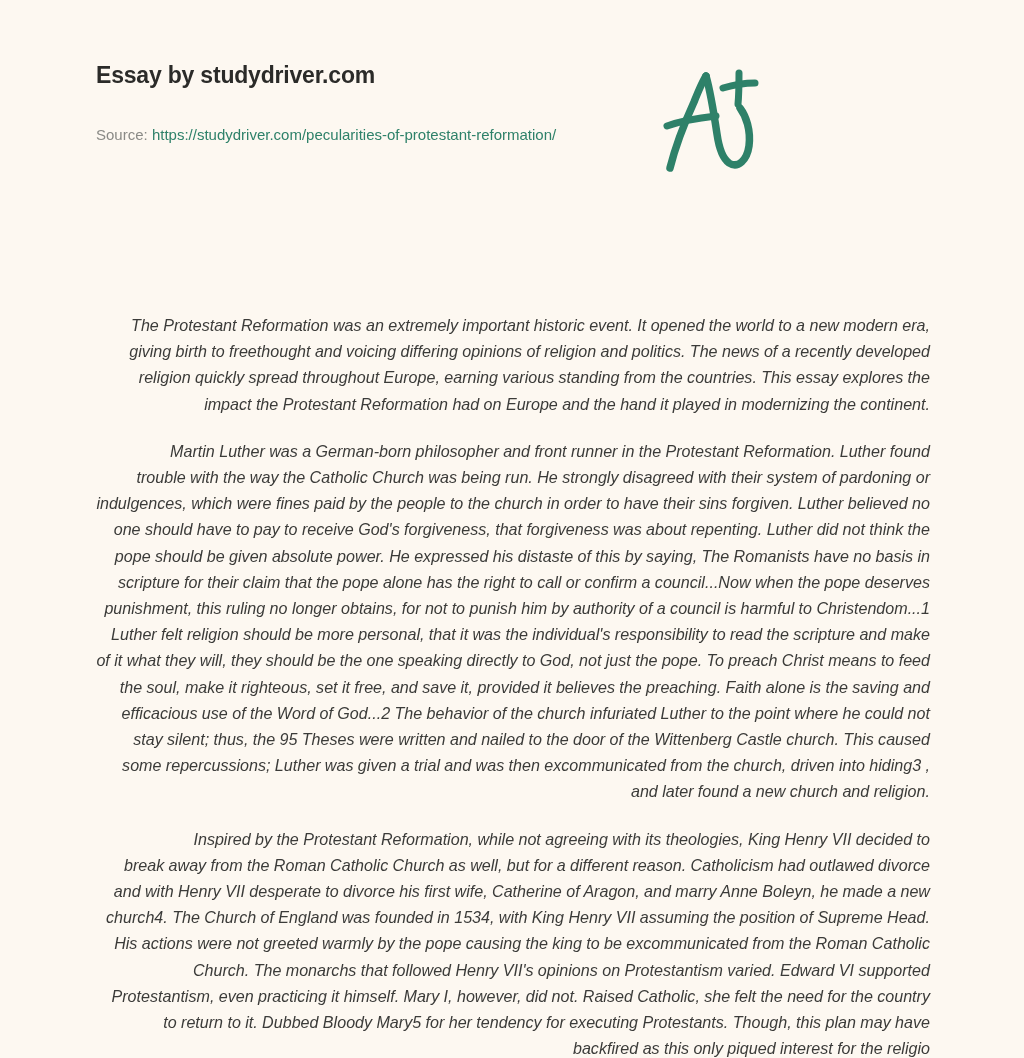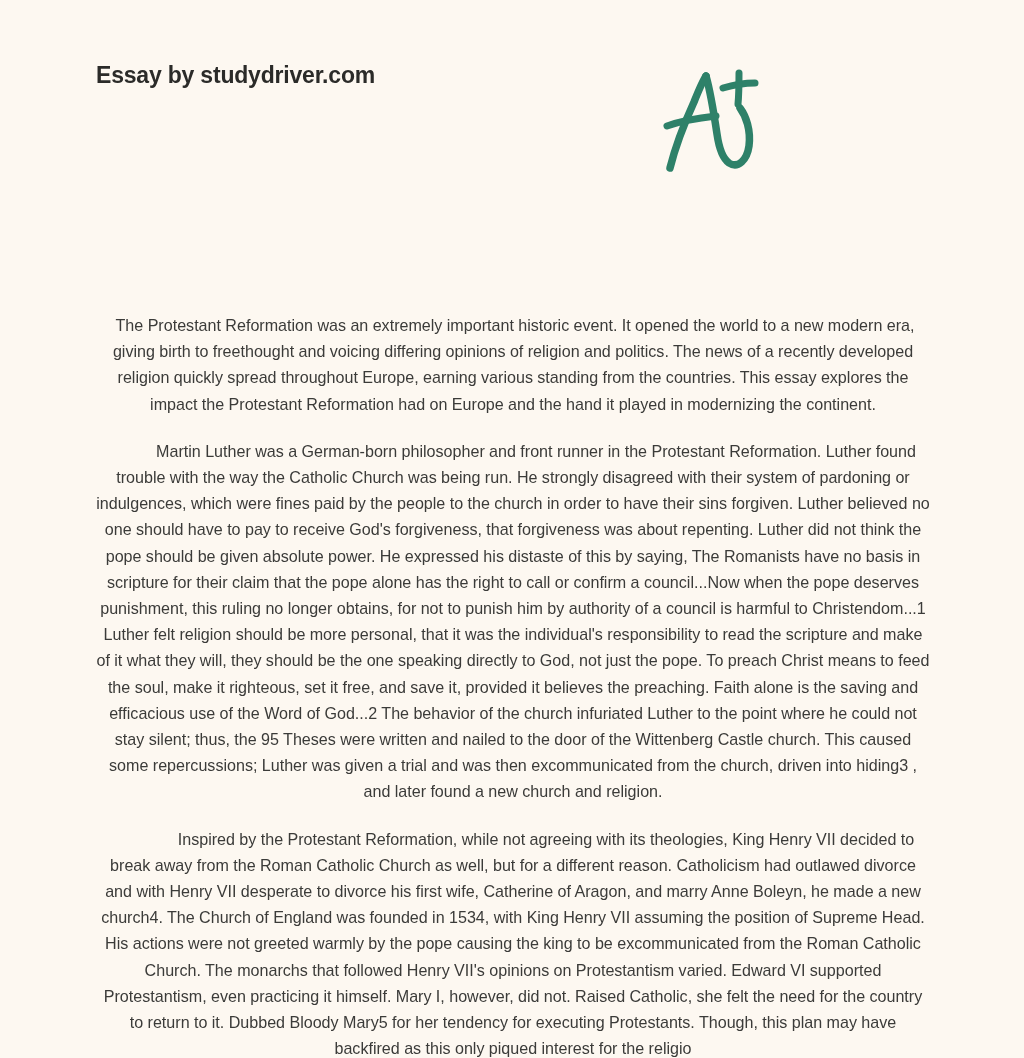--- a/index.html
+++ b/index.html
@@ -92,22 +92,23 @@
     left: 96px;
     top: 312px;
     width: 834px;
   }
 
   .body-text p {
     margin: 0 0 21px 0;
     font-size: 16.1px;
     line-height: 26.2px;
     color: #3b3b39;
-    text-align: center;
+    text-align: right;
     word-spacing: -0.1px;
+    font-style: italic;
   }
 
   .body-text p.indent-sm {
     text-indent: 46px;
   }
   .body-text p.indent-lg {
     text-indent: 66px;
   }
   .body-text p.lead {
     text-indent: 4px;
@@ -117,20 +118,24 @@
   }
 </style>
 </head>
 <body>
 
 <div class="page">
 
   <div class="header">
     <div class="brand-line">Essay by studydriver.com</div>
 
+    <div class="source-line">
+      <span class="source-label">Source:</span>
+      <span class="source-url">https://studydriver.com/pecularities-of-protestant-reformation/</span>
+    </div>
   </div>
 
   <div class="logo">
     <svg viewBox="0 0 120 120" xmlns="http://www.w3.org/2000/svg">
       <g fill="none" stroke="#2e8169" stroke-linecap="round" stroke-linejoin="round">
 
         <path d="M20 108 C 24 92, 34 64, 44 42 C 48 32, 52 22, 56 16" stroke-width="7.5"></path>
 
         <path d="M56 16 C 60 30, 64 54, 67 74 C 69 88, 72 98, 79 103
                  C 88 109, 97 100, 99 86 C 101 70, 96 56, 90 48" stroke-width="7.5"></path>

